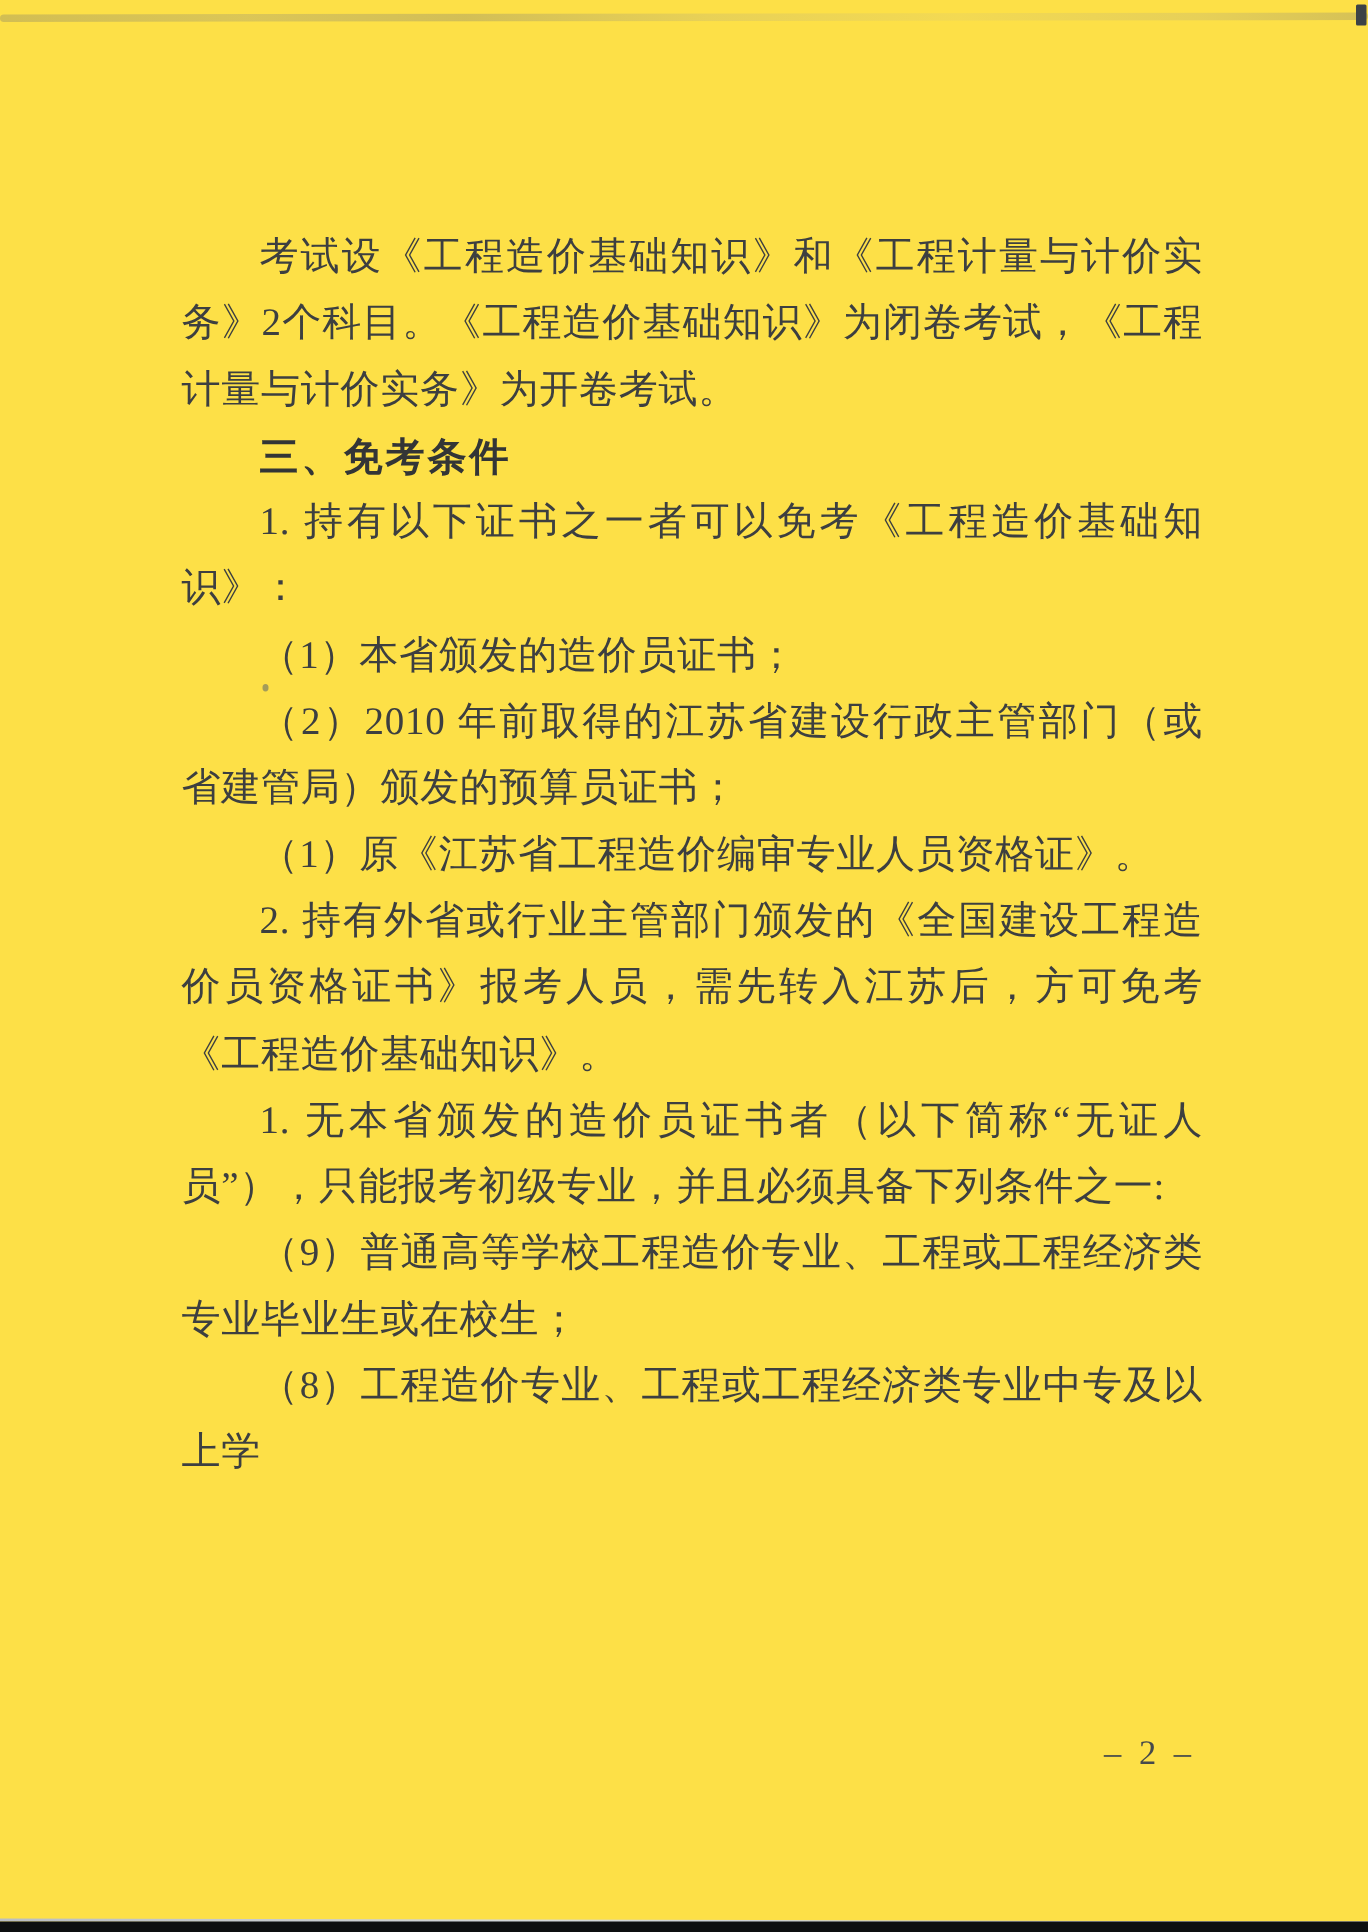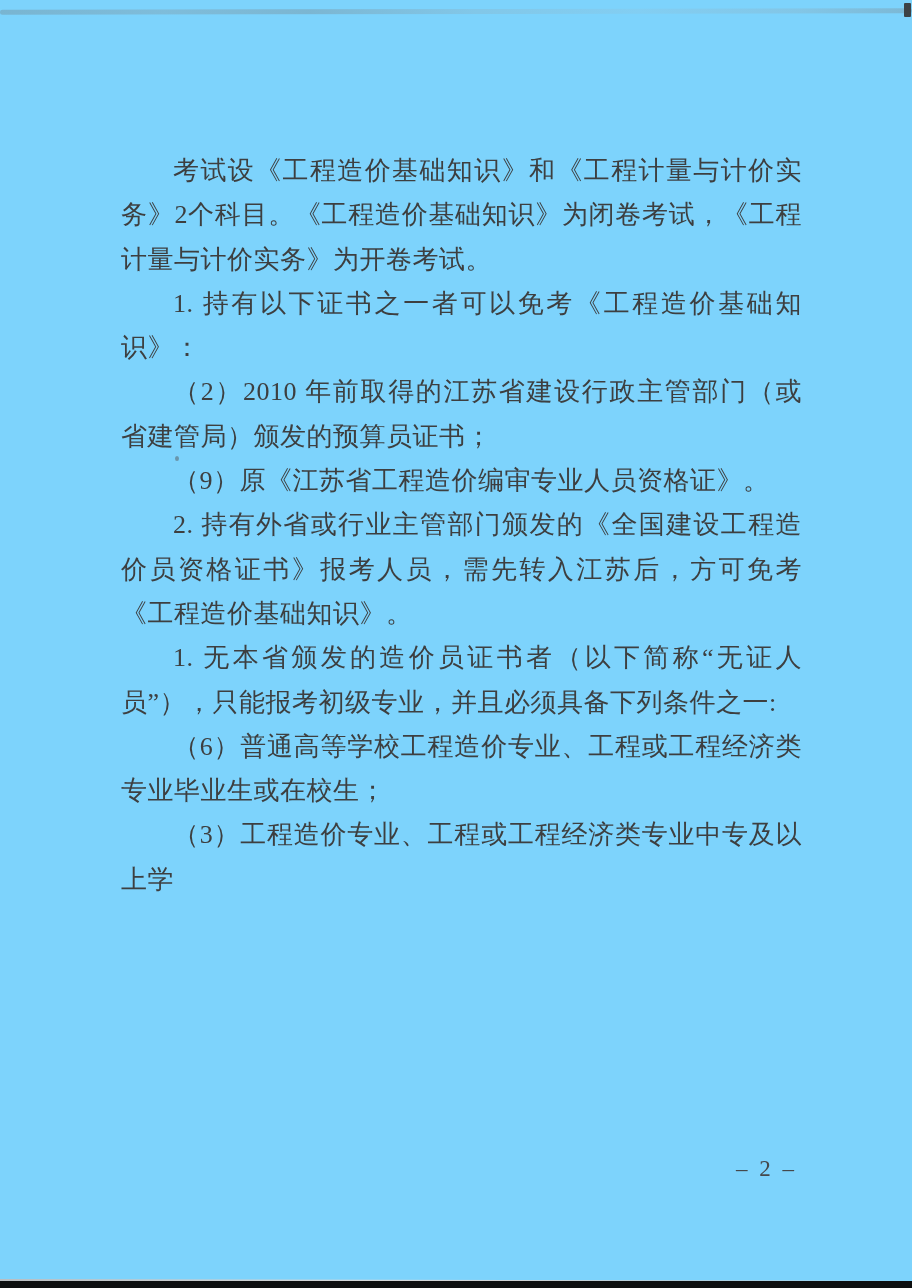--- a/index.html
+++ b/index.html
@@ -5,21 +5,21 @@
   html, body {
     margin: 0;
     padding: 0;
     background: #e8e8e8;
   }
   .scan-page {
     position: relative;
     width: 912px;
     height: 1288px;
     margin: 0;
-    background: #7dd3fc;
+    background: #fde047;
     overflow: hidden;
     font-family: "Liberation Serif", "DejaVu Serif", serif;
   }
   
   .scan-streak-top {
     position: absolute;
     top: 9px; left: 0;
     width: 100%; height: 5px;
     background: linear-gradient(90deg,
       rgba(110,110,110,0.30) 0%,
@@ -98,27 +98,29 @@
 <body>
 
 <div class="scan-page">
 
   <div class="scan-streak-top"></div>
   <div class="corner-speck-top-right"></div>
   <div class="stray-dot"></div>
 
   <div class="doc-body">
     <p class="para">考试设《工程造价基础知识》和《工程计量与计价实务》2个科目。《工程造价基础知识》为闭卷考试，《工程计量与计价实务》为开卷考试。</p>
+    <p class="heading-para">三、免考条件</p>
     <p class="para">1. 持有以下证书之一者可以免考《工程造价基础知识》：</p>
+    <p class="para">（1）本省颁发的造价员证书；</p>
     <p class="para">（2）2010 年前取得的江苏省建设行政主管部门（或省建管局）颁发的预算员证书；</p>
-    <p class="para">（9）原《江苏省工程造价编审专业人员资格证》。</p>
+    <p class="para">（1）原《江苏省工程造价编审专业人员资格证》。</p>
     <p class="para">2. 持有外省或行业主管部门颁发的《全国建设工程造价员资格证书》报考人员，需先转入江苏后，方可免考《工程造价基础知识》。</p>
     <p class="para">1. 无本省颁发的造价员证书者（以下简称“无证人员”），只能报考初级专业，并且必须具备下列条件之一:</p>
-    <p class="para">（6）普通高等学校工程造价专业、工程或工程经济类专业毕业生或在校生；</p>
-    <p class="para">（3）工程造价专业、工程或工程经济类专业中专及以上学</p>
+    <p class="para">（9）普通高等学校工程造价专业、工程或工程经济类专业毕业生或在校生；</p>
+    <p class="para">（8）工程造价专业、工程或工程经济类专业中专及以上学</p>
   </div>
 
   <div class="page-number">– 2 –</div>
 
   <div class="paper-edge-line"></div>
   <div class="scan-edge-bottom"></div>
 
 </div>
 
 </body></html>

